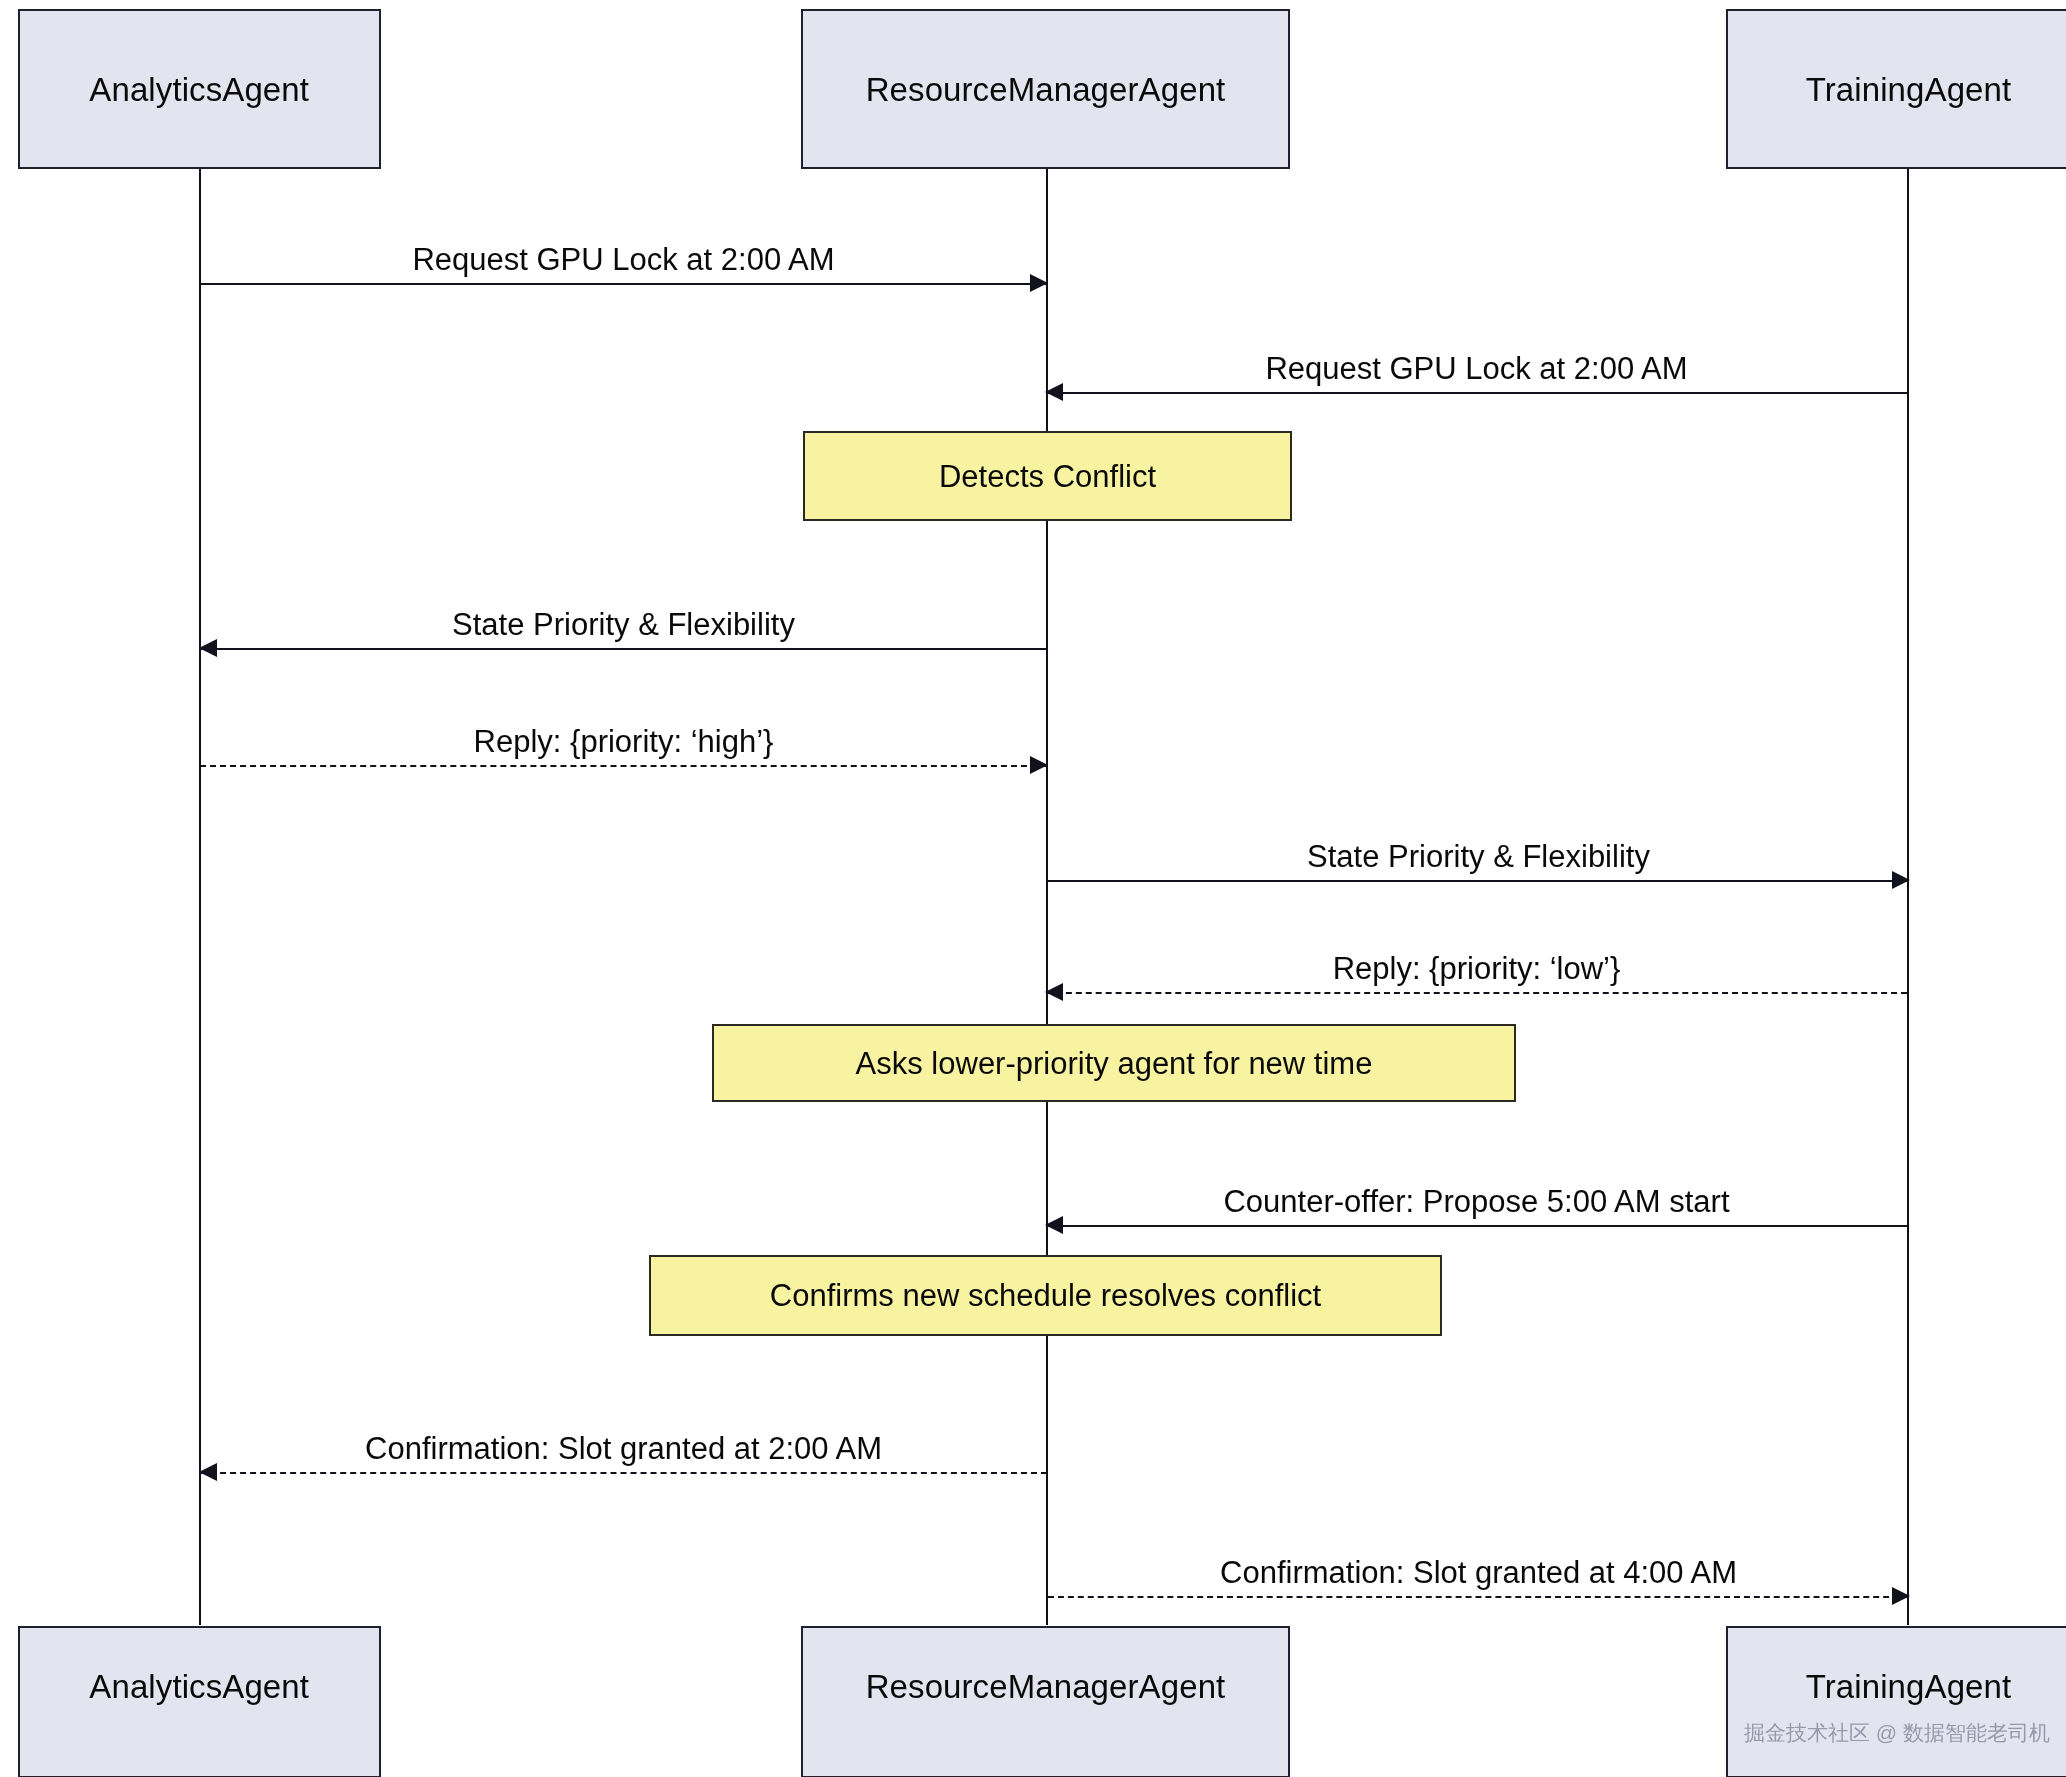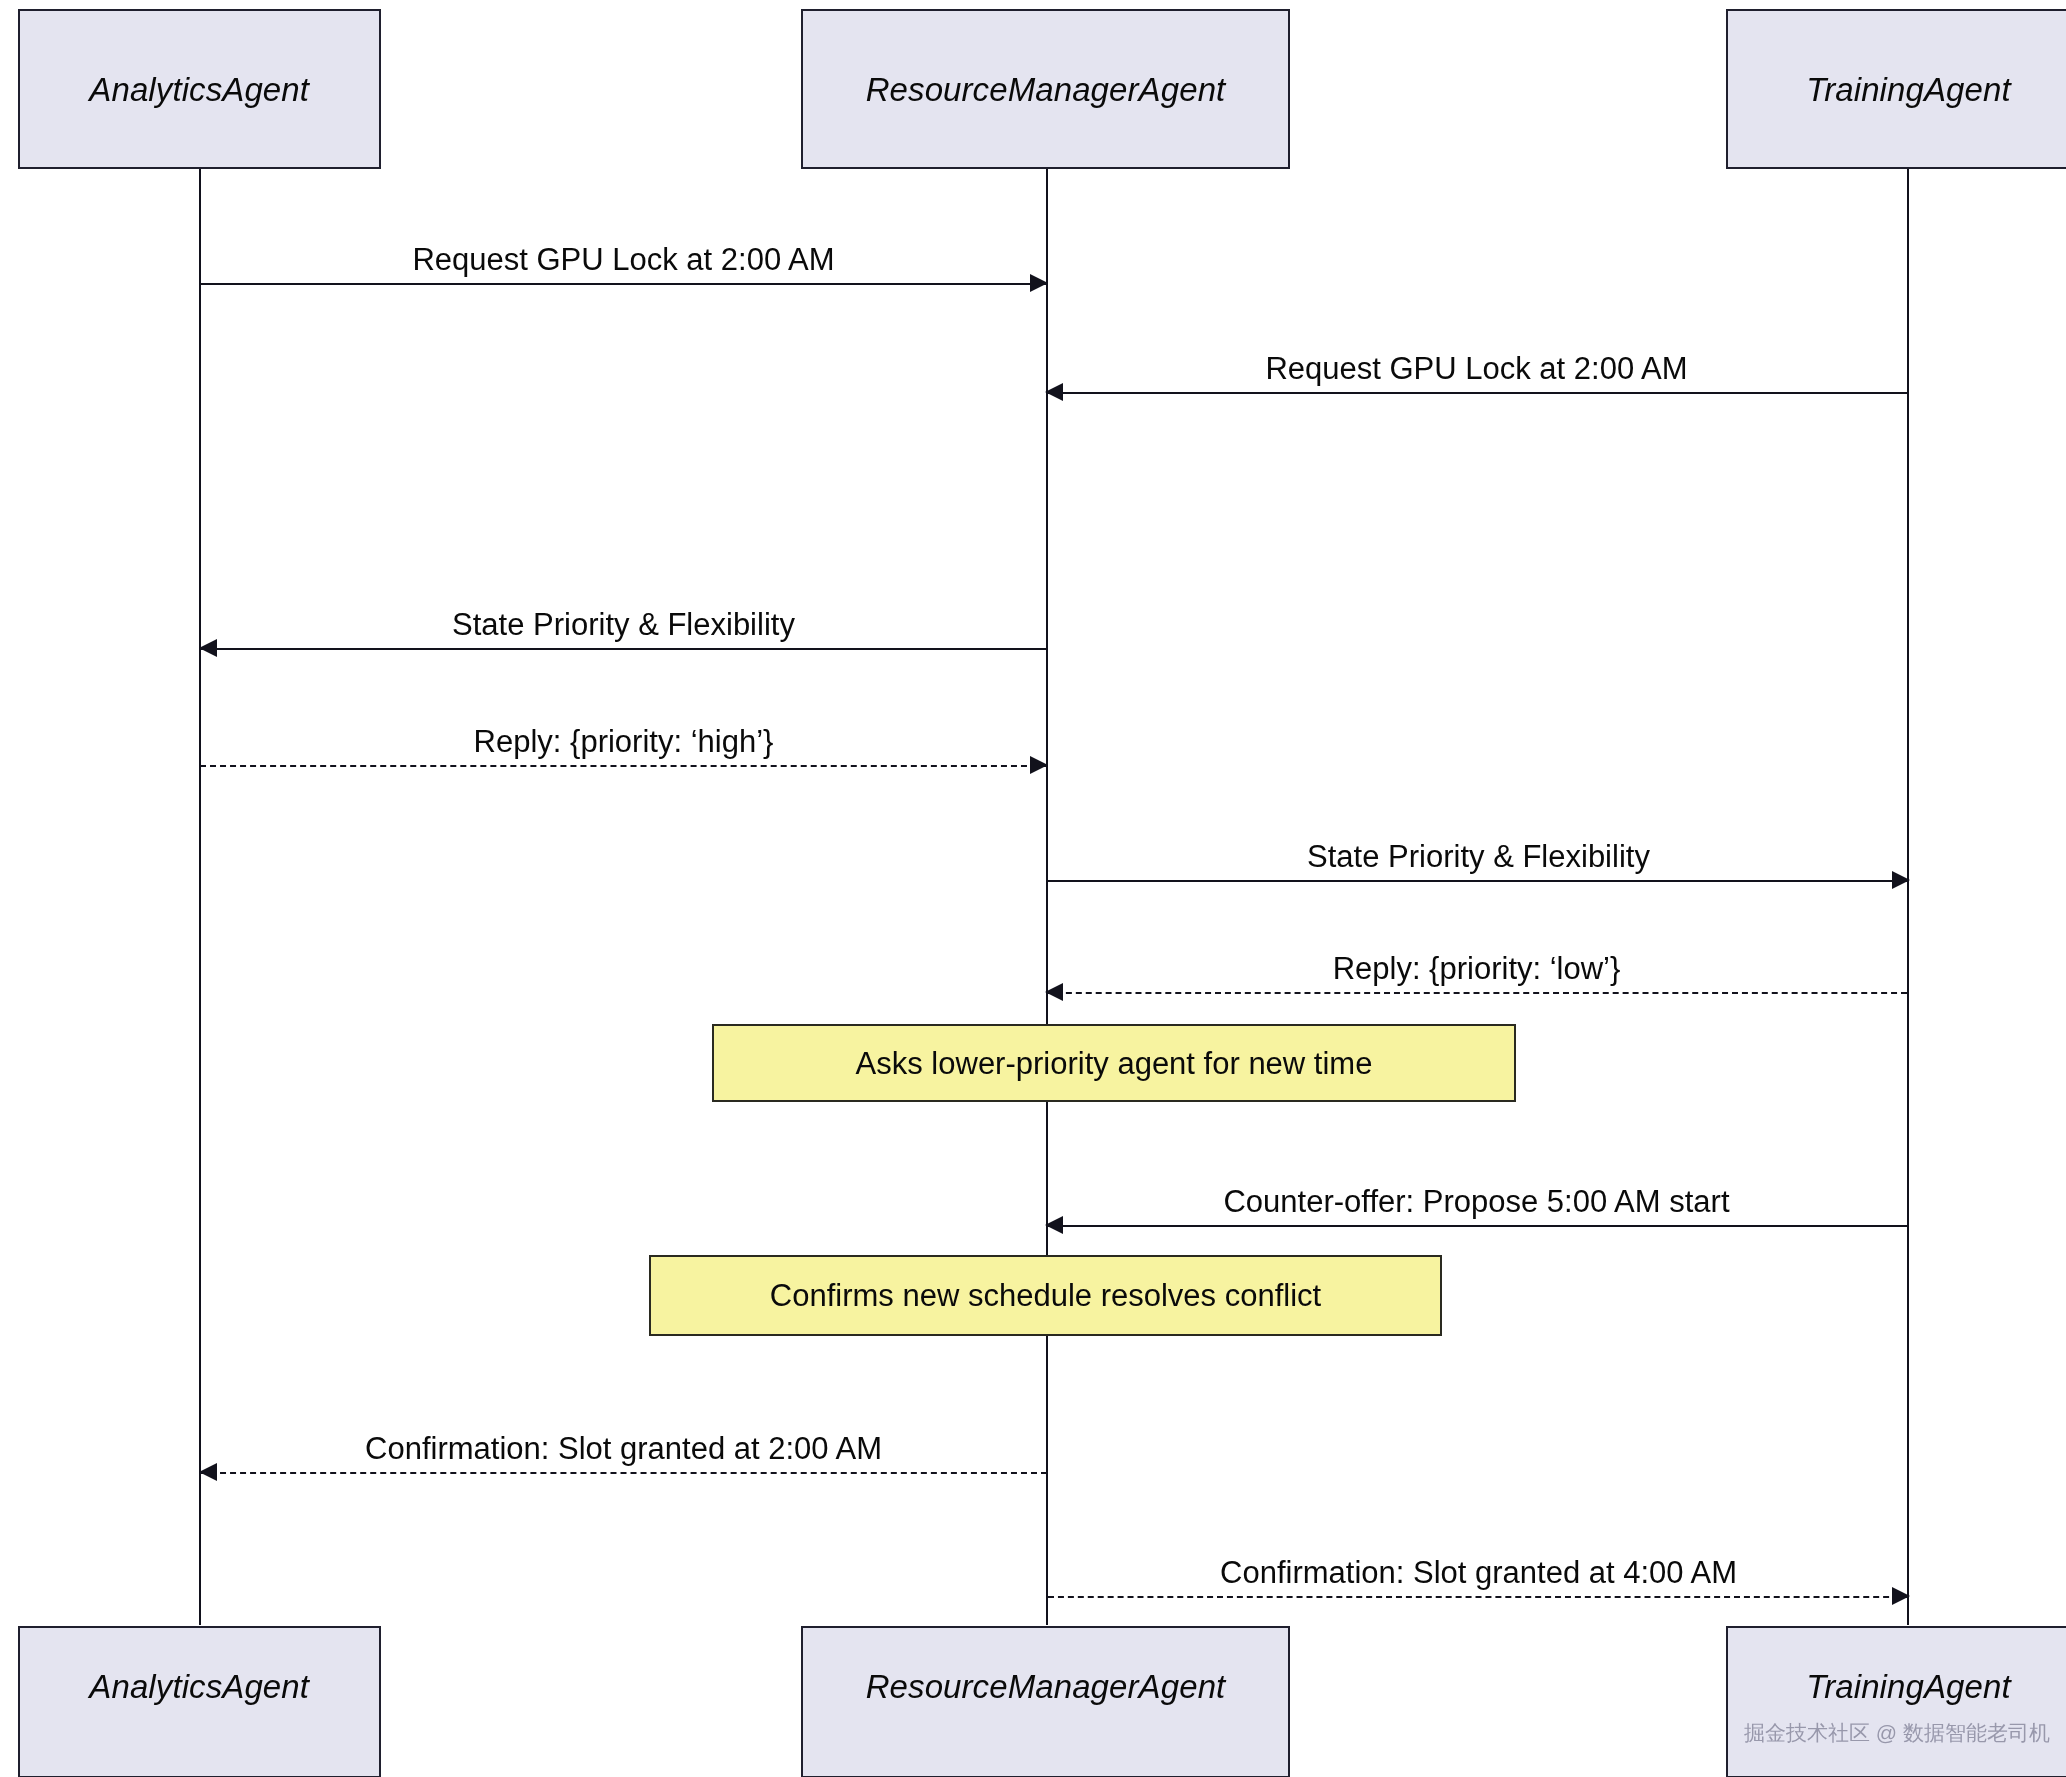--- a/index.html
+++ b/index.html
@@ -25,21 +25,20 @@
     display: flex;
     align-items: center;
     justify-content: center;
   }
   .participant-label {
     font-size: 33px;
     color: #0a0a0a;
     letter-spacing: 0.1px;
     white-space: nowrap;
     line-height: 1;
-    font-style: italic;
   }
 
   
   .lifeline {
     position: absolute;
     width: 2.1px;
     background: #11111c;
   }
 
   
@@ -139,20 +138,23 @@
     <div class="head"></div>
     <div class="msg-label">Request GPU Lock at 2:00 AM</div>
   </div>
 
   <div class="msg to-left" style="left:1046px; top:392px; width:861px;">
     <div class="shaft"></div>
     <div class="head"></div>
     <div class="msg-label">Request GPU Lock at 2:00 AM</div>
   </div>
 
+  <div class="note" style="left:803px; top:431px; width:489px; height:90px;">
+    <span class="note-label">Detects Conflict</span>
+  </div>
 
   <div class="msg to-left" style="left:200px; top:648px; width:847px;">
     <div class="shaft"></div>
     <div class="head"></div>
     <div class="msg-label">State Priority &amp; Flexibility</div>
   </div>
 
   <div class="msg to-right dashed" style="left:200px; top:765px; width:847px;">
     <div class="shaft"></div>
     <div class="head"></div>

